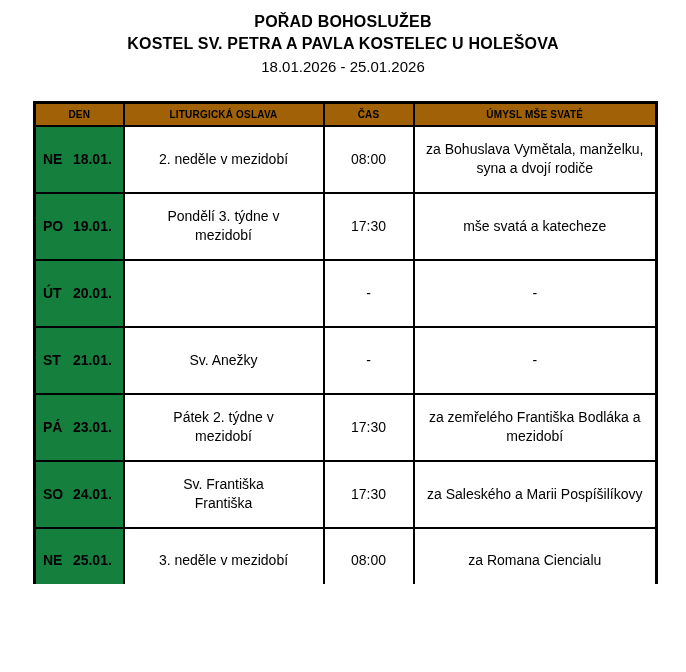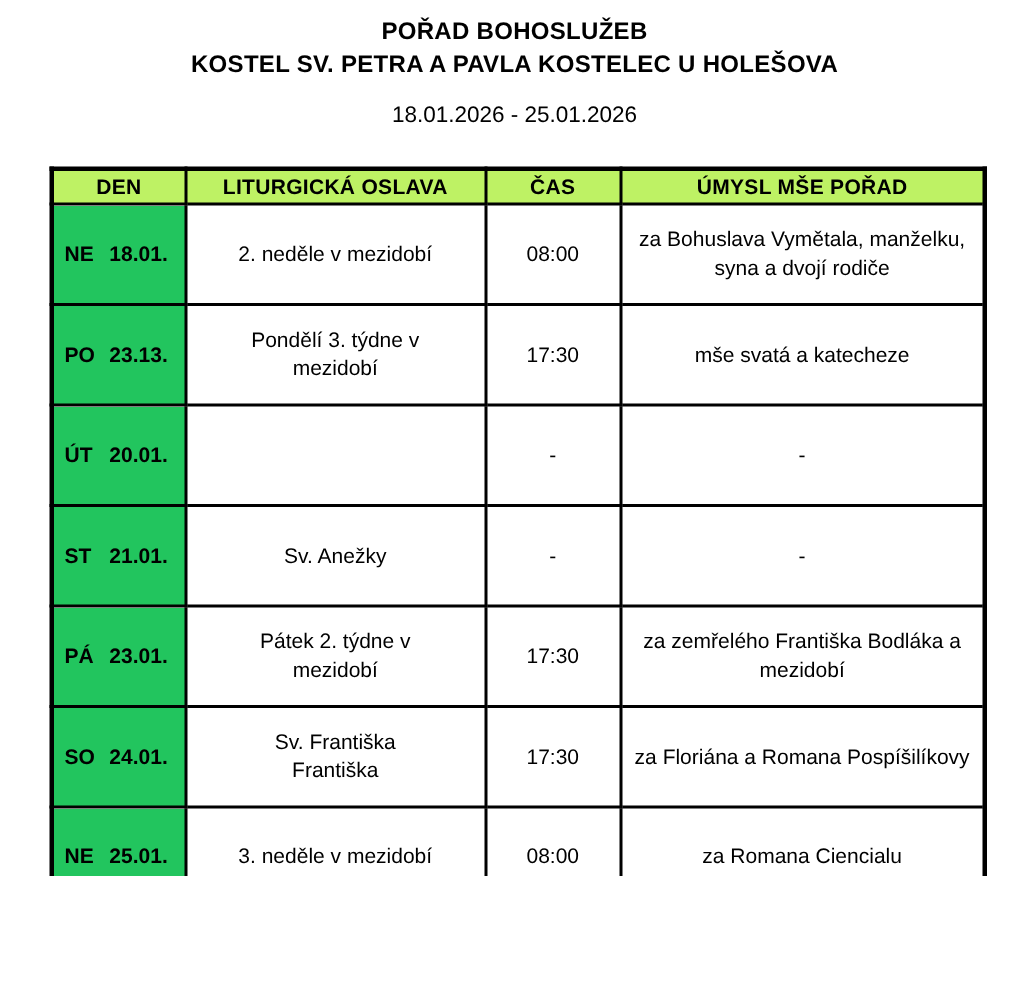--- a/index.html
+++ b/index.html
@@ -8,56 +8,56 @@
     background: #ffffff;
     width: 686px; height: 672px;
     font-family: "Liberation Sans", sans-serif;
     color: #000000;
     -webkit-font-smoothing: antialiased;
   }
   .page { width: 686px; height: 584px; overflow: hidden; }
 
   .titles { text-align: center; padding-top: 11px; }
   .title-line { font-weight: bold; font-size: 16px; line-height: 22px; letter-spacing: 0.2px; }
-  .date-line { font-size: 15px; line-height: 22px; margin-top: 11px; }
+  .date-line { font-size: 15px; line-height: 22px; margin-top: 1px; }
 
   table.schedule {
     border-collapse: collapse;
     table-layout: fixed;
     margin: 23px 0 0 33px;
     width: 622px;
     border: 3px solid #000;
   }
   .schedule col.c-day   { width: 89px;  }
   .schedule col.c-lit   { width: 200px; }
   .schedule col.c-time  { width: 90px;  }
   .schedule col.c-int   { width: 243px; }
 
   .schedule th {
-    background: #bef264;
+    background: #a16207;
     border: 2px solid #000;
-    font-size: 14px;
+    font-size: 10px;
     font-weight: bold;
     height: 23px;
     padding: 1px 2px;
     text-align: center;
     letter-spacing: 0.2px;
   }
   .schedule td {
     border: 2px solid #000;
     font-size: 14px;
     height: 67px;
     padding: 2px 23px;
     text-align: center;
     vertical-align: middle;
     line-height: 19px;
     overflow: hidden;
   }
   td.day-cell {
-    background: #22c55e;
+    background: #15803d;
     font-weight: bold;
     text-align: left;
     padding: 2px 2px 2px 7px;
     white-space: nowrap;
   }
   .day-abbr { display: inline-block; min-width: 26px; }
   .day-date { display: inline-block; }
   td.celebration-cell { padding: 2px 30px; }
   td.intention-cell { padding: 12px 8px; }
 </style>
@@ -77,38 +77,38 @@
       <col class="c-day">
         <col class="c-lit">
         <col class="c-time">
         <col class="c-int">
     </colgroup>
     <thead>
       <tr>
         <th>DEN</th>
         <th>LITURGICKÁ OSLAVA</th>
         <th>ČAS</th>
-        <th>ÚMYSL MŠE POŘAD</th>
+        <th>ÚMYSL MŠE SVATÉ</th>
       </tr>
     </thead>
     <tbody id="schedule-body">
     <tr>
       <td class="day-cell">
         <span class="day-abbr">NE</span>
         <span class="day-date">18.01.</span>
       </td>
       <td class="celebration-cell">2. neděle v mezidobí</td>
       <td class="time-cell">08:00</td>
       <td class="intention-cell">za Bohuslava Vymětala, manželku, syna a dvojí rodiče</td>
     </tr>
 
     <tr>
       <td class="day-cell">
         <span class="day-abbr">PO</span>
-        <span class="day-date">23.13.</span>
+        <span class="day-date">19.01.</span>
       </td>
       <td class="celebration-cell">Pondělí 3. týdne v mezidobí</td>
       <td class="time-cell">17:30</td>
       <td class="intention-cell">mše svatá a katecheze</td>
     </tr>
 
     <tr>
       <td class="day-cell">
         <span class="day-abbr">ÚT</span>
         <span class="day-date">20.01.</span>
@@ -139,21 +139,21 @@
       <td class="intention-cell">za zemřelého Františka Bodláka a mezidobí</td>
     </tr>
 
     <tr>
       <td class="day-cell">
         <span class="day-abbr">SO</span>
         <span class="day-date">24.01.</span>
       </td>
       <td class="celebration-cell">Sv. Františka Františka</td>
       <td class="time-cell">17:30</td>
-      <td class="intention-cell">za Floriána a Romana Pospíšilíkovy</td>
+      <td class="intention-cell">za Saleského a Marii Pospíšilíkovy</td>
     </tr>
 
     <tr>
       <td class="day-cell">
         <span class="day-abbr">NE</span>
         <span class="day-date">25.01.</span>
       </td>
       <td class="celebration-cell">3. neděle v mezidobí</td>
       <td class="time-cell">08:00</td>
       <td class="intention-cell">za Romana Ciencialu</td>

